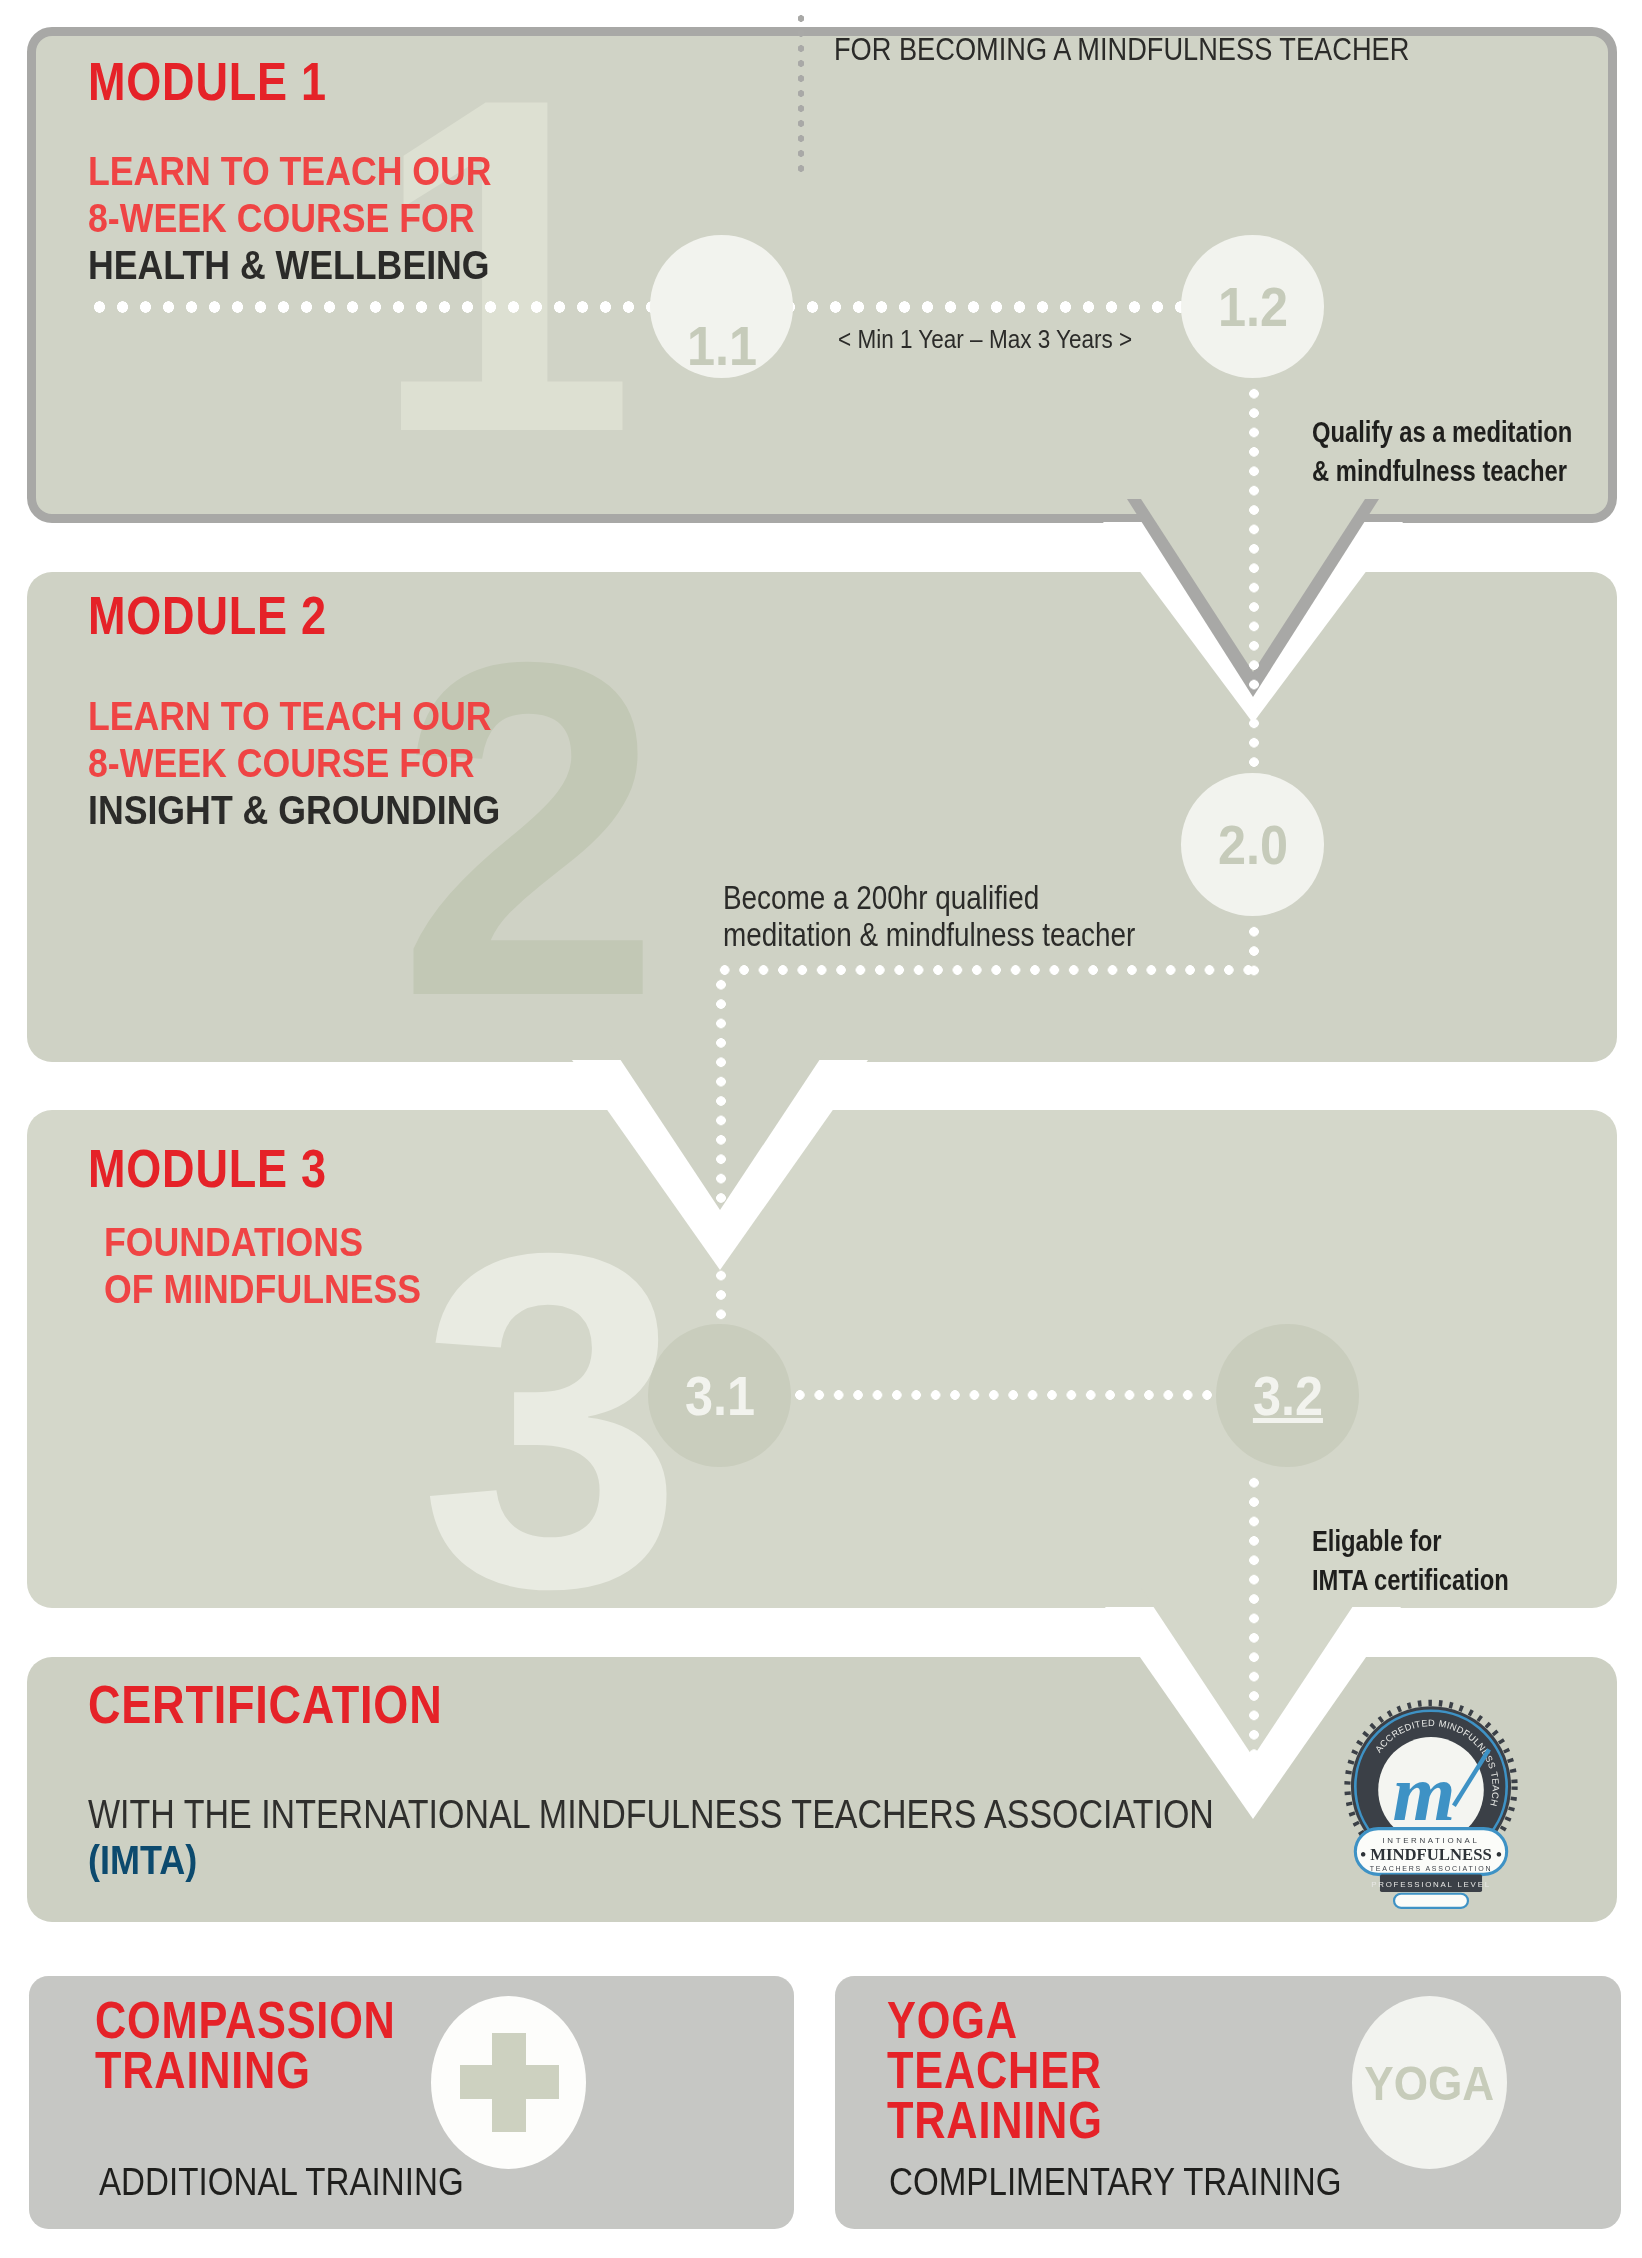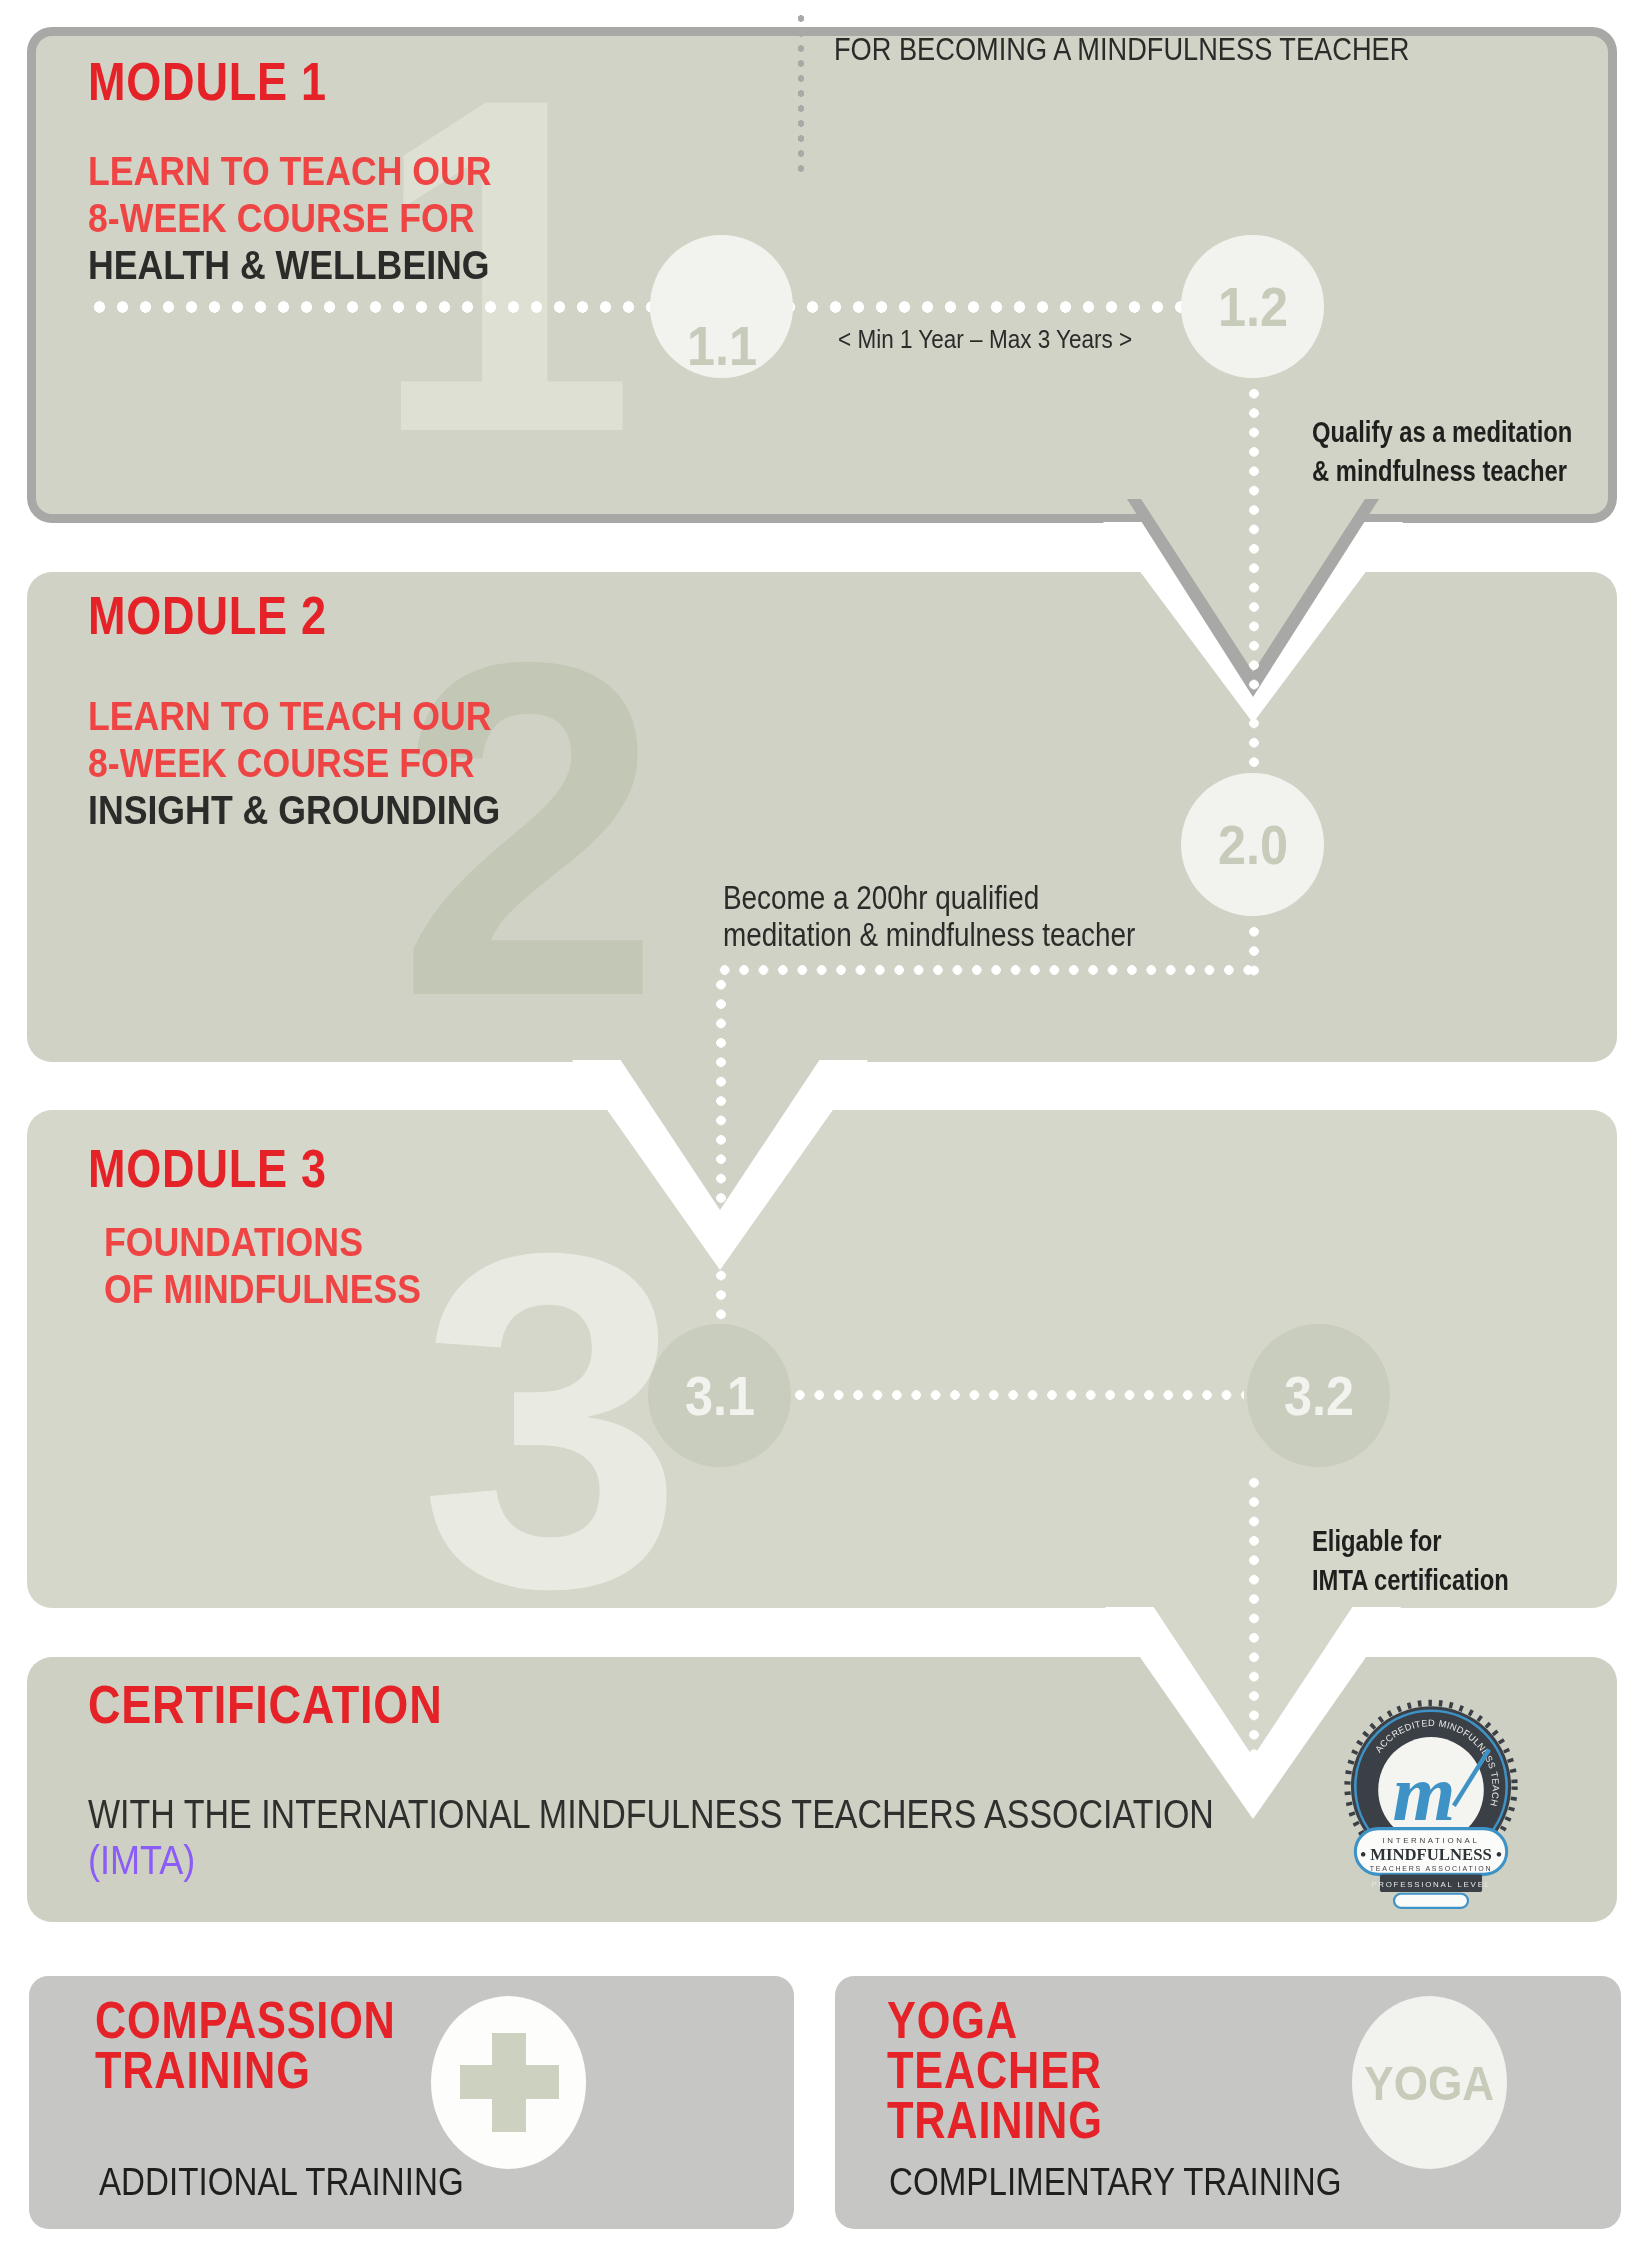--- a/index.html
+++ b/index.html
@@ -115,21 +115,21 @@
   <div class="tri" style="left:1141px;top:1588px;width:224px;height:169px;background:#d4d7ca;"></div>
 
   <div class="box" style="left:26.5px;top:1657px;width:1590px;height:265px;background:#cdd0c3;"></div>
 
   <div class="module-title" style="left:88px;top:1678px;">
     <span class="cond" style="transform:scaleX(.85);">CERTIFICATION</span>
   </div>
 
   <div class="body-block" style="left:88px;top:1791px;">
     <div style="font-size:40px;line-height:46px;color:#2f2f2d;"><span class="cond" style="transform:scaleX(.85);">WITH THE INTERNATIONAL MINDFULNESS TEACHERS ASSOCIATION</span></div>
-    <div style="font-size:40px;line-height:46px;color:#8b5cf6;font-weight:400;"><span class="cond" style="transform:scaleX(.9);">(IMTA)</span></div>
+    <div style="font-size:40px;line-height:46px;color:#0c4a6e;font-weight:700;"><span class="cond" style="transform:scaleX(.9);">(IMTA)</span></div>
   </div>
 
   <svg style="position:absolute;left:1343px;top:1698px;z-index:6;" width="176" height="212" viewBox="0 0 200 240">
     <circle cx="100" cy="100" r="95" fill="none" stroke="#3b4047" stroke-width="7" stroke-dasharray="4 8"></circle>
     <circle cx="100" cy="100" r="91" fill="#3b4047"></circle>
     <circle cx="100" cy="100" r="86" fill="none" stroke="#3e92c5" stroke-width="3"></circle>
     <circle cx="100" cy="104" r="60" fill="#f4f5f1"></circle>
     <defs>
       <path id="arcpath" d="M 32,118 A 70,70 0 1 1 168,118" fill="none"></path>
     </defs>
@@ -152,21 +152,21 @@
     </div>
   <div class="step-circle light" style="left:1181px;top:235px;">
       <span class="num">1.2</span>
     </div>
   <div class="step-circle light" style="left:1181px;top:773px;">
       <span class="num">2.0</span>
     </div>
   <div class="step-circle dark" style="left:648px;top:1324px;">
       <span class="num">3.1</span>
     </div>
-  <div class="step-circle dark" style="left:1247px;top:1324px;">
+  <div class="step-circle dark" style="left:1216px;top:1324px;text-decoration:underline;">
       <span class="num">3.2</span>
     </div>
 
   <div class="body-block" style="left:1312px;top:413px;">
     <div class="outcome-line"><span class="cond" style="transform:scaleX(.82);">Qualify as a meditation</span></div>
     <div class="outcome-line"><span class="cond" style="transform:scaleX(.82);">&amp; mindfulness teacher</span></div>
   </div>
 
   <div class="box" style="left:29px;top:1976px;width:765px;height:253px;background:#c6c7c4;border-radius:19.4px;"></div>
 

